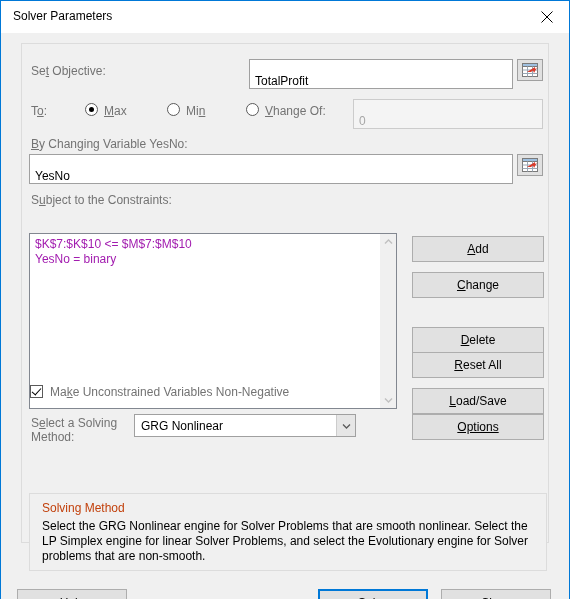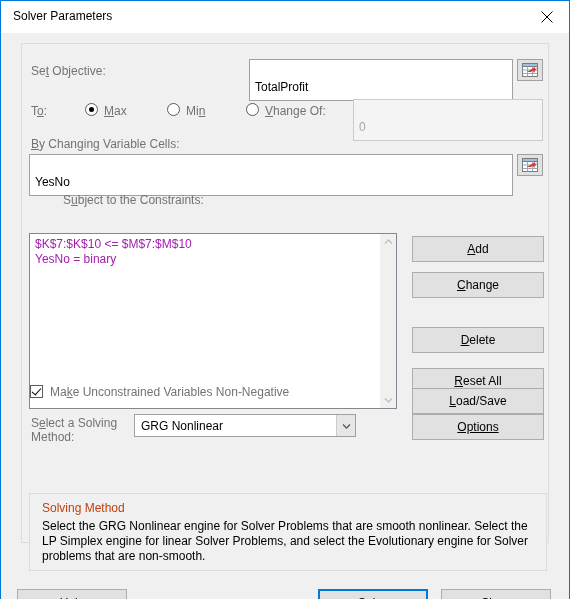--- a/index.html
+++ b/index.html
@@ -85,21 +85,21 @@
   .u { text-decoration: underline; }
 
   .txtbox {
     position: absolute;
     box-sizing: border-box;
     border: 1px solid #a0a0a0;
     background: #ffffff;
     font-family: "Liberation Sans", sans-serif;
     font-size: 12px;
     color: #000000;
-    padding: 20px 5px;
+    padding: 14px 5px;
     line-height: 15px;
     white-space: nowrap;
     overflow: hidden;
   }
   .txtbox.disabled {
     background: #f4f4f4;
     border: 1px solid #cccccc;
     color: #a6a6a6;
   }
 
@@ -340,36 +340,36 @@
     </div>
 
     <div class="radio" style="left:245px; top:70px;"></div>
     <div class="lbl" style="left:264px; top:71px;">
       <span class="u">V</span><span>hange Of:</span>
     </div>
 
     <div class="txtbox disabled" style="left:352px; top:66px; width:190px; height:23px;">0</div>
 
     <div class="lbl" style="left:30px; top:104px;">
-      <span class="u">B</span><span>y Changing Variable Cells:</span>
+      <span class="u">B</span><span>y Changing Variable YesNo:</span>
     </div>
     <div class="txtbox" style="left:28px; top:121px; width:484px; height:23px;">YesNo</div>
     <div class="rangebtn" style="left:516px; top:121px;">
       <svg width="16" height="14" viewBox="0 0 16 14" aria-hidden="true">
         <rect x="0.5" y="0.5" width="15" height="13" fill="#ffffff" stroke="#7a7a7a"></rect>
         <rect x="0.5" y="0.5" width="15" height="3" fill="#9fc0e0" stroke="#7a7a7a"></rect>
         <line x1="5.5" y1="3.5" x2="5.5" y2="13.5" stroke="#9aa7b5" stroke-width="1"></line>
         <line x1="10.5" y1="3.5" x2="10.5" y2="13.5" stroke="#9aa7b5" stroke-width="1"></line>
         <line x1="0.5" y1="7" x2="15.5" y2="7" stroke="#9aa7b5" stroke-width="1"></line>
         <line x1="0.5" y1="10.5" x2="15.5" y2="10.5" stroke="#9aa7b5" stroke-width="1"></line>
         <path d="M5 9 L13 4 L13 6 L15 4.5 L12 10 L11 7.5 L9 9 Z" fill="#d93a2b"></path>
       </svg>
     </div>
 
-    <div class="lbl" style="left:30px; top:160px;margin-left:32px;">
+    <div class="lbl" style="left:30px; top:160px;">
       <span>S</span><span class="u">u</span><span>bject to the Constraints:</span>
     </div>
 
     <div class="listbox">
       <div class="listbox-items">
         <div class="list-item">$K$7:$K$10 &lt;= $M$7:$M$10</div>
         <div class="list-item">YesNo = binary</div>
       </div>
       <div class="vscroll">
         <div class="arrow up">
@@ -387,21 +387,21 @@
 
     <div class="btn" style="left:411px; top:203px; width:132px; height:26px;">
       <span><span class="u">A</span>dd</span>
     </div>
     <div class="btn" style="left:411px; top:239px; width:132px; height:26px;">
       <span><span class="u">C</span>hange</span>
     </div>
     <div class="btn" style="left:411px; top:275px; width:132px; height:26px;margin-top:19px;">
       <span><span class="u">D</span>elete</span>
     </div>
-    <div class="btn" style="left:411px; top:335px; width:132px; height:26px;">
+    <div class="btn" style="left:411px; top:319px; width:132px; height:26px;">
       <span><span class="u">R</span>eset All</span>
     </div>
     <div class="btn" style="left:411px; top:355px; width:132px; height:26px;">
       <span><span class="u">L</span>oad/Save</span>
     </div>
 
     <div class="checkbox checked" style="left:29px; top:352px;"></div>
     <div class="lbl" style="left:49px; top:352px;">
       <span>Ma</span><span class="u">k</span><span>e Unconstrained Variables Non-Negative</span>
     </div>

